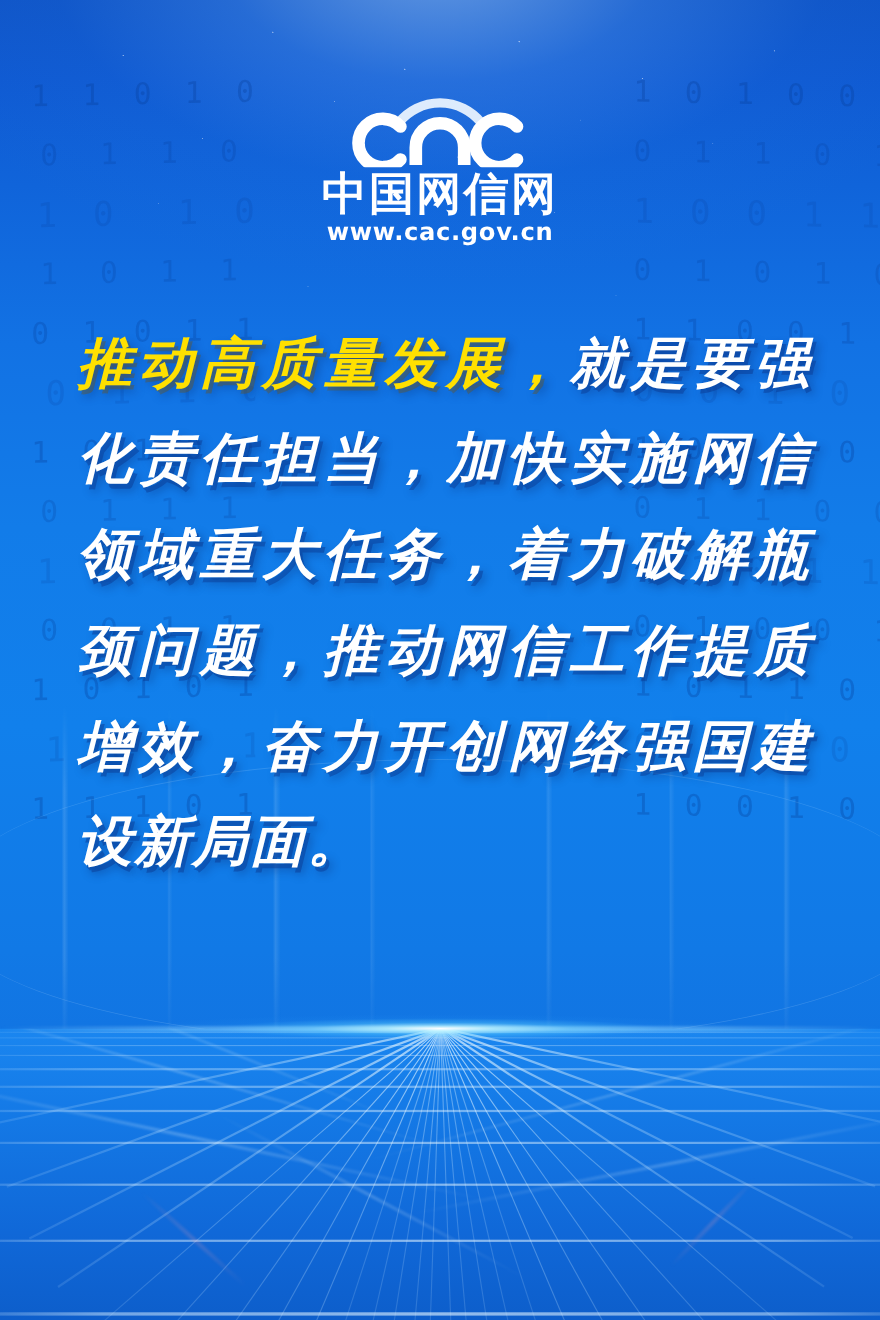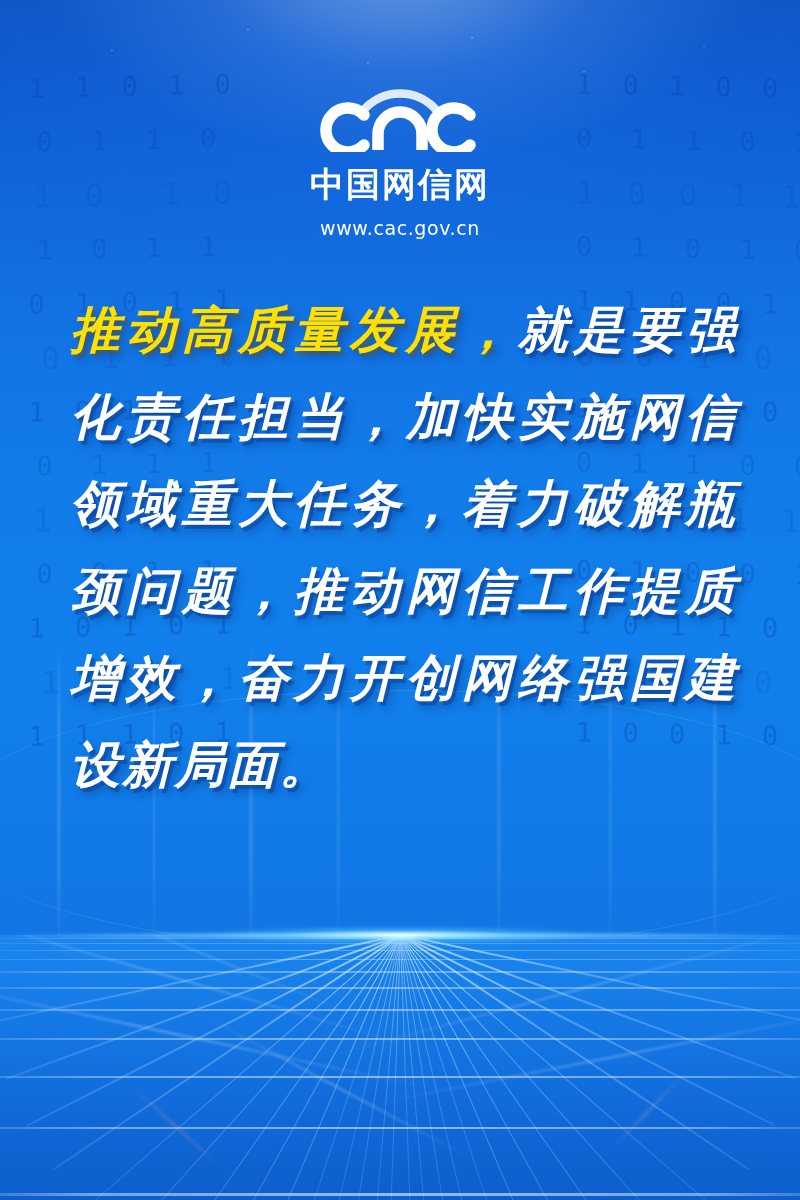--- a/index.html
+++ b/index.html
@@ -171,34 +171,34 @@
     position: absolute;
     left: 0; right: 0;
     top: 86px;
     display: flex;
     flex-direction: column;
     align-items: center;
     z-index: 5;
   }
   .logo-mark { width: 168px; height: 66px; display: block; }
   .logo-cn {
-    margin-top: 14px;
+    margin-top: 2px;
     font-family: "DejaVu Sans", "Liberation Sans", sans-serif;
-    font-size: 34px;
+    font-size: 41px;
     font-weight: 700;
     letter-spacing: 2px;
     color: #ffffff;
     line-height: 1.08;
     white-space: nowrap;
   }
   .logo-url {
-    margin-top: 14px;
+    margin-top: 1px;
     font-family: "DejaVu Sans", "Liberation Sans", sans-serif;
-    font-size: 19px;
-    font-weight: 400;
+    font-size: 22px;
+    font-weight: 700;
     letter-spacing: .6px;
     color: #ffffff;
     white-space: nowrap;
   }
 
   
   .headline {
     position: absolute;
     left: 70px;
     top: 286px;

